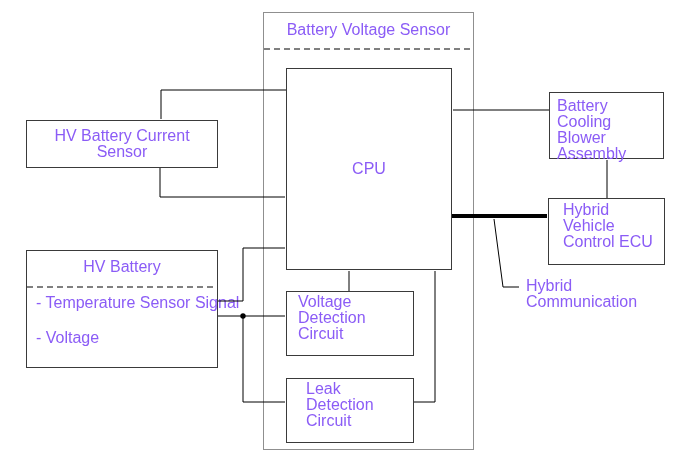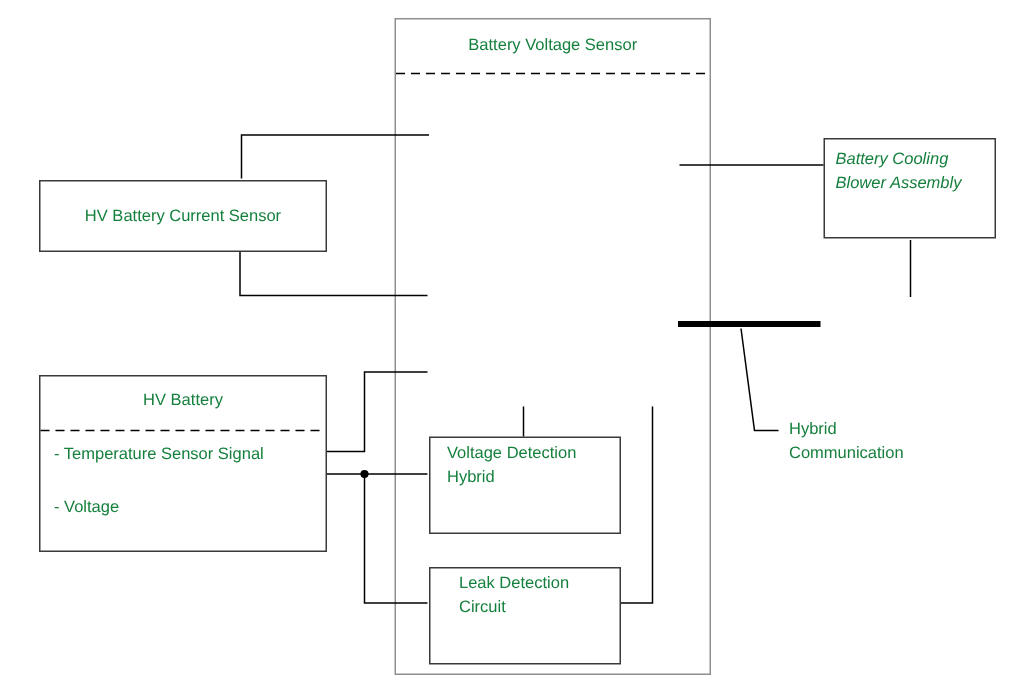--- a/index.html
+++ b/index.html
@@ -1,22 +1,22 @@
 <!DOCTYPE html>
 <html><head>
 <meta charset="utf-8">
 <style>
   html,body{margin:0;padding:0;background:#ffffff;}
   .stage{
     position:relative;
     width:690px;height:458px;
     background:#ffffff;
     font-family:"Liberation Sans", sans-serif;
-    font-size:11px;
-    color:#15803d;
+    font-size:16px;
+    color:#8b5cf6;
     overflow:hidden;
   }
   .box{
     position:absolute;
     border:1px solid #3a3a3a;
     background:#ffffff;
     box-sizing:border-box;
     line-height:16px;
   }
   .box.outer{
@@ -58,43 +58,49 @@
 </style>
 </head>
 <body>
 
 <div class="stage">
 
   <div class="box outer" style="left:263px;top:12px;width:211px;height:438px;">
     <div class="outer-title">Battery Voltage Sensor</div>
   </div>
 
+  <div class="box flex-center" style="left:286px;top:68px;width:166px;height:202px;">
+    <span>CPU</span>
+  </div>
 
   <div class="box" style="left:26px;top:250px;width:192px;height:118px;">
     <div class="box-title">HV Battery</div>
     <span class="abs-text" style="left:9px;top:44px;">- Temperature Sensor Signal</span>
     <span class="abs-text" style="left:9px;top:79px;">- Voltage</span>
   </div>
 
   <div class="box flex-center" style="left:26px;top:120px;width:192px;height:48px;">
     <span>HV Battery Current Sensor</span>
   </div>
 
   <div class="box" style="left:286px;top:291px;width:128px;height:65px;padding:2px 4px 0 11px;">
-    <span class="pad-label">Voltage Detection Hybrid</span>
+    <span class="pad-label">Voltage Detection Circuit</span>
   </div>
 
   <div class="box" style="left:286px;top:378px;width:128px;height:65px;padding:2px 4px 12px 19px;">
     <span class="pad-label">Leak Detection Circuit</span>
   </div>
 
-  <div class="box" style="left:549px;top:92px;width:115px;height:67px;padding:5px 4px 0 7px;font-style:italic;">
+  <div class="box" style="left:549px;top:92px;width:115px;height:67px;padding:5px 4px 0 7px;">
     <span class="pad-label">Battery Cooling Blower Assembly</span>
   </div>
 
+  <div class="box" style="left:548px;top:198px;width:117px;height:67px;padding:3px 2px 0 14px;">
+    <span class="pad-label">Hybrid Vehicle Control ECU</span>
+  </div>
 
   <div class="serial-label">Hybrid Communication</div>
 
   <svg class="wires" viewBox="0 0 690 465">
     <defs>
       <marker id="ah" markerUnits="userSpaceOnUse" markerWidth="11" markerHeight="8" refX="10" refY="3.5" orient="auto">
         <path d="M0,0 L10,3.5 L0,7 Z" fill="#000"></path>
       </marker>
       <marker id="ahBig" markerUnits="userSpaceOnUse" markerWidth="16" markerHeight="12" refX="15" refY="5.5" orient="auto">
         <path d="M0,0 L15,5.5 L0,11 Z" fill="#000"></path>

